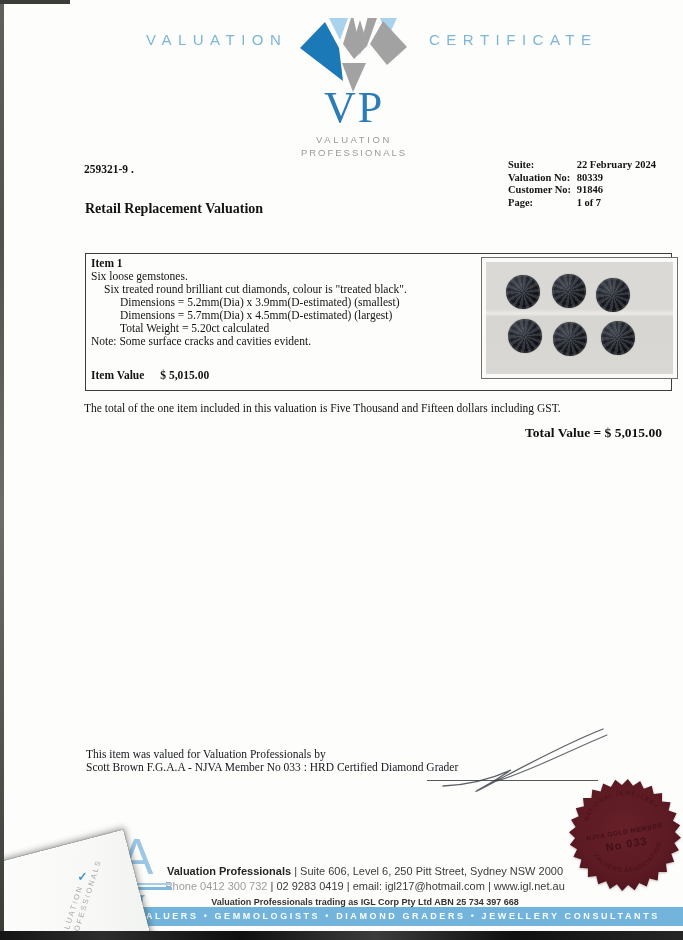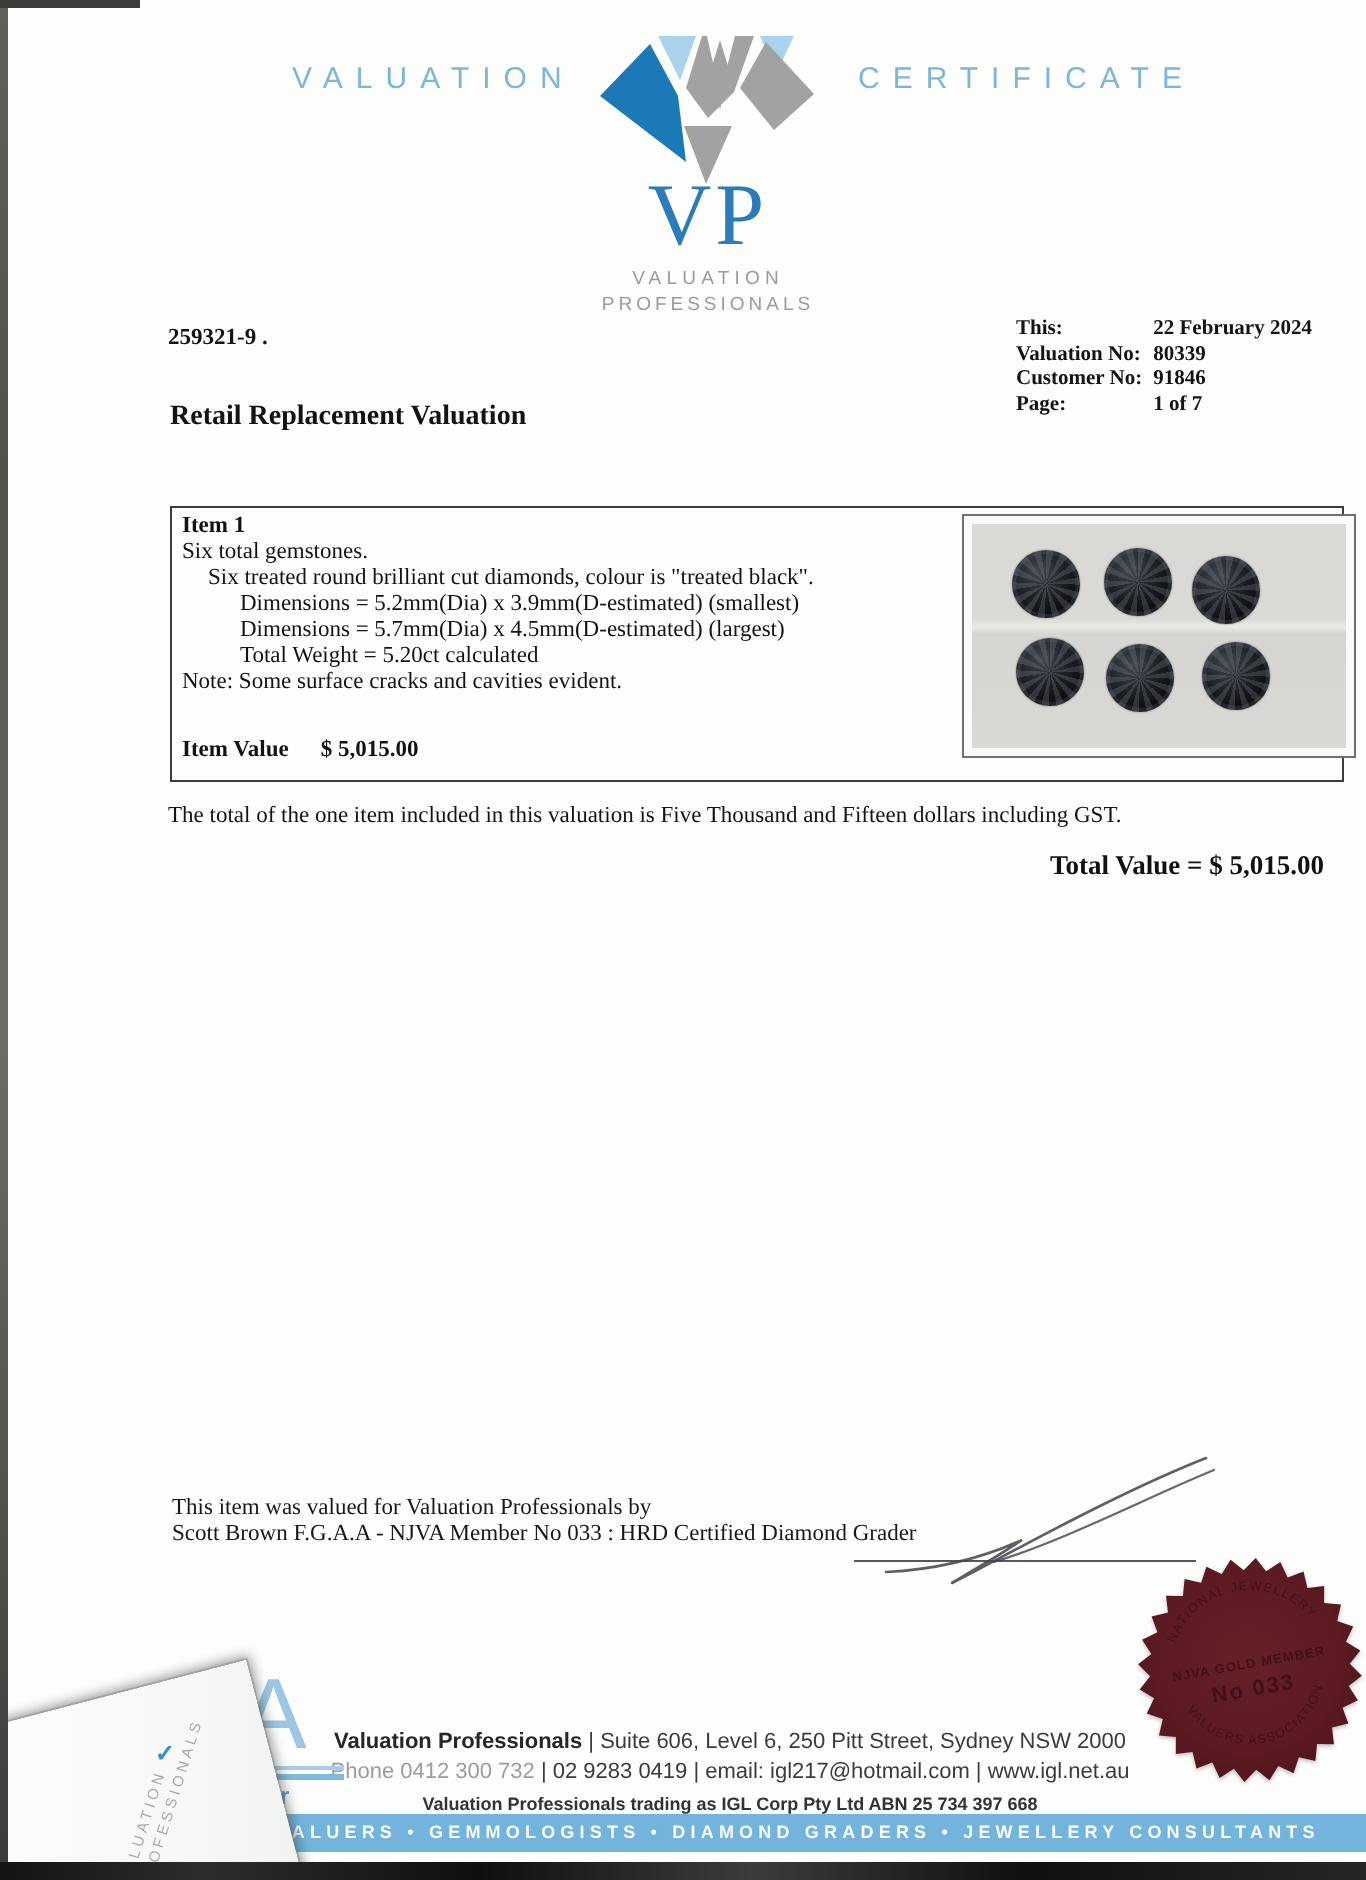--- a/index.html
+++ b/index.html
@@ -122,21 +122,21 @@
     <polygon points="109,36 85,10 72,33 89,54" fill="#a2a2a2"></polygon>
     <polygon points="44,52 68,52 55,81" fill="#a2a2a2"></polygon>
   </svg>
   <div class="logo-vp">VP</div>
   <div class="logo-sub logo-sub1">VALUATION</div>
   <div class="logo-sub logo-sub2">PROFESSIONALS</div>
 
   <div class="ref">259321-9 .</div>
   <div class="meta">
     <div class="mrow">
-      <span class="mlabel">This:</span>
+      <span class="mlabel">Suite:</span>
       <span class="mvalue">22 February 2024</span>
     </div>
     <div class="mrow">
       <span class="mlabel">Valuation No:</span>
       <span class="mvalue">80339</span>
     </div>
     <div class="mrow">
       <span class="mlabel">Customer No:</span>
       <span class="mvalue">91846</span>
     </div>
@@ -144,21 +144,21 @@
       <span class="mlabel">Page:</span>
       <span class="mvalue">1 of 7</span>
     </div>
   </div>
 
   <div class="title">Retail Replacement Valuation</div>
 
   <div class="item-box" style="position:absolute;">
     <div class="item-inner">
       <div class="item-heading">Item 1</div>
-      <div class="iline ind0">Six total gemstones.</div>
+      <div class="iline ind0">Six loose gemstones.</div>
       <div class="iline ind1">Six treated round brilliant cut diamonds, colour is "treated black".</div>
       <div class="iline ind2">Dimensions = 5.2mm(Dia) x 3.9mm(D-estimated) (smallest)</div>
       <div class="iline ind2">Dimensions = 5.7mm(Dia) x 4.5mm(D-estimated) (largest)</div>
       <div class="iline ind2">Total Weight = 5.20ct calculated</div>
       <div class="iline ind0">Note: Some surface cracks and cavities evident.</div>
       <div class="item-value-row">
         <span>Item Value</span><span class="amt">$ 5,015.00</span>
       </div>
     </div>
     <div class="photo-frame">

